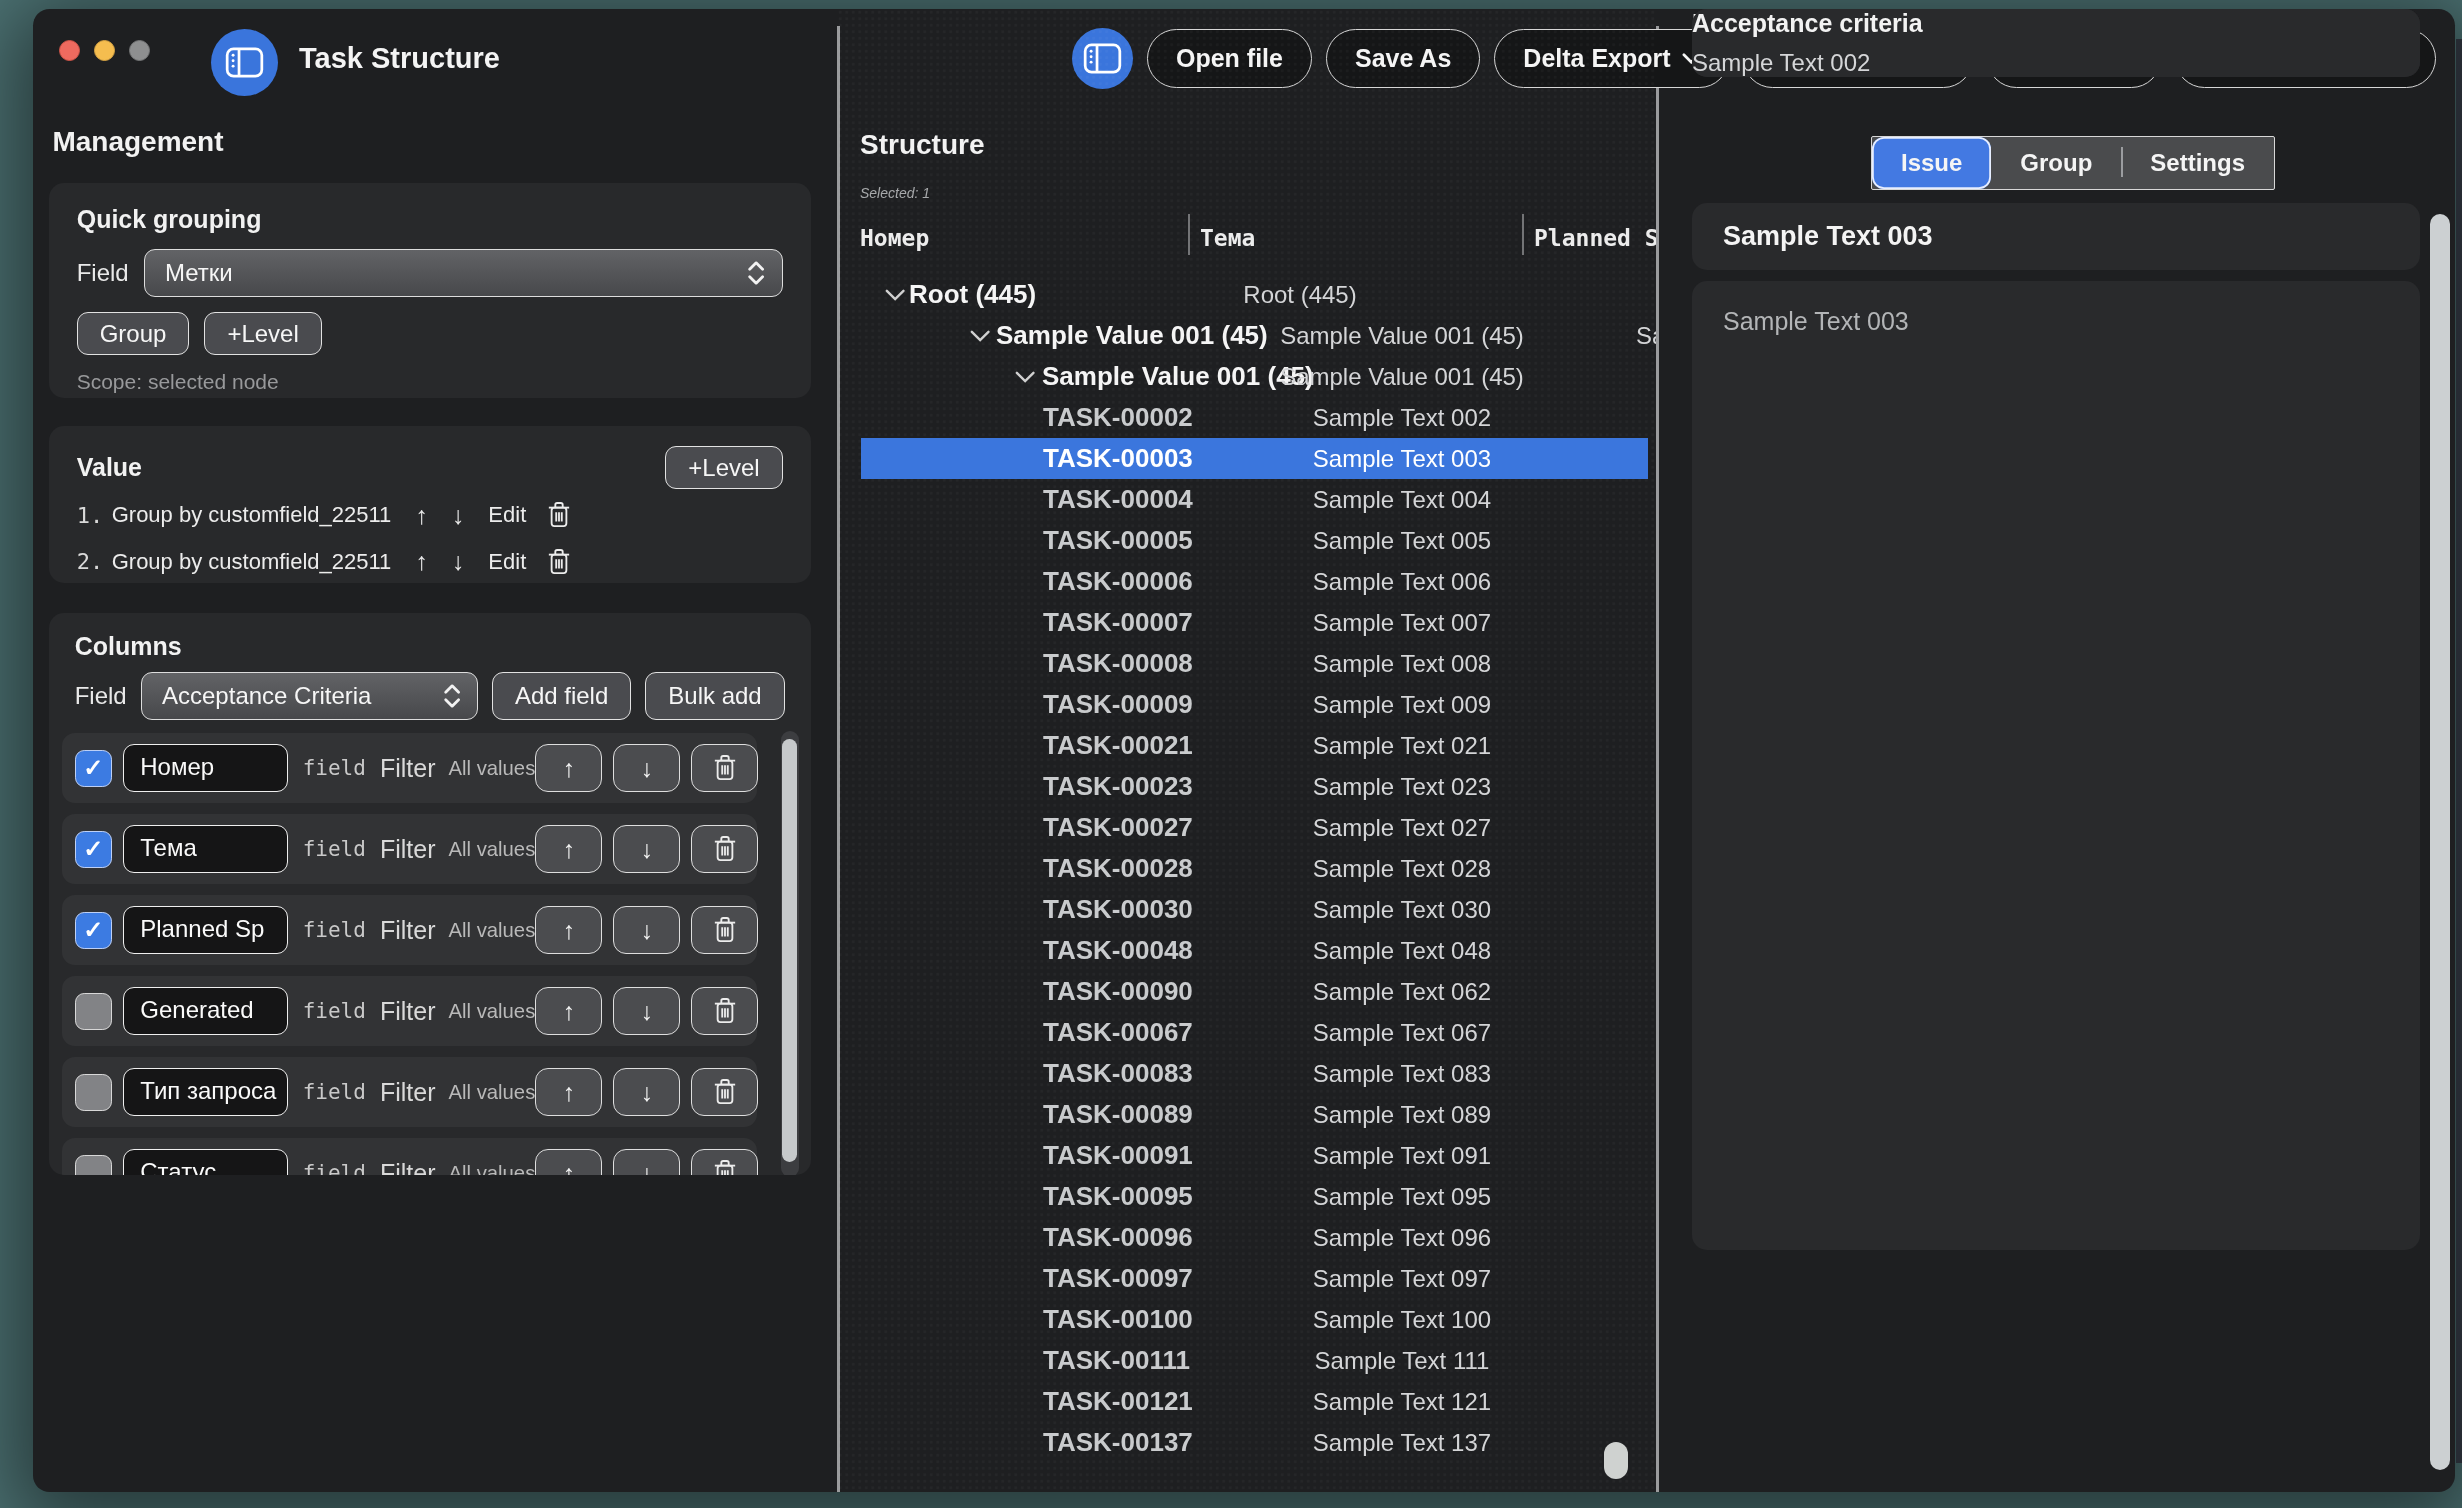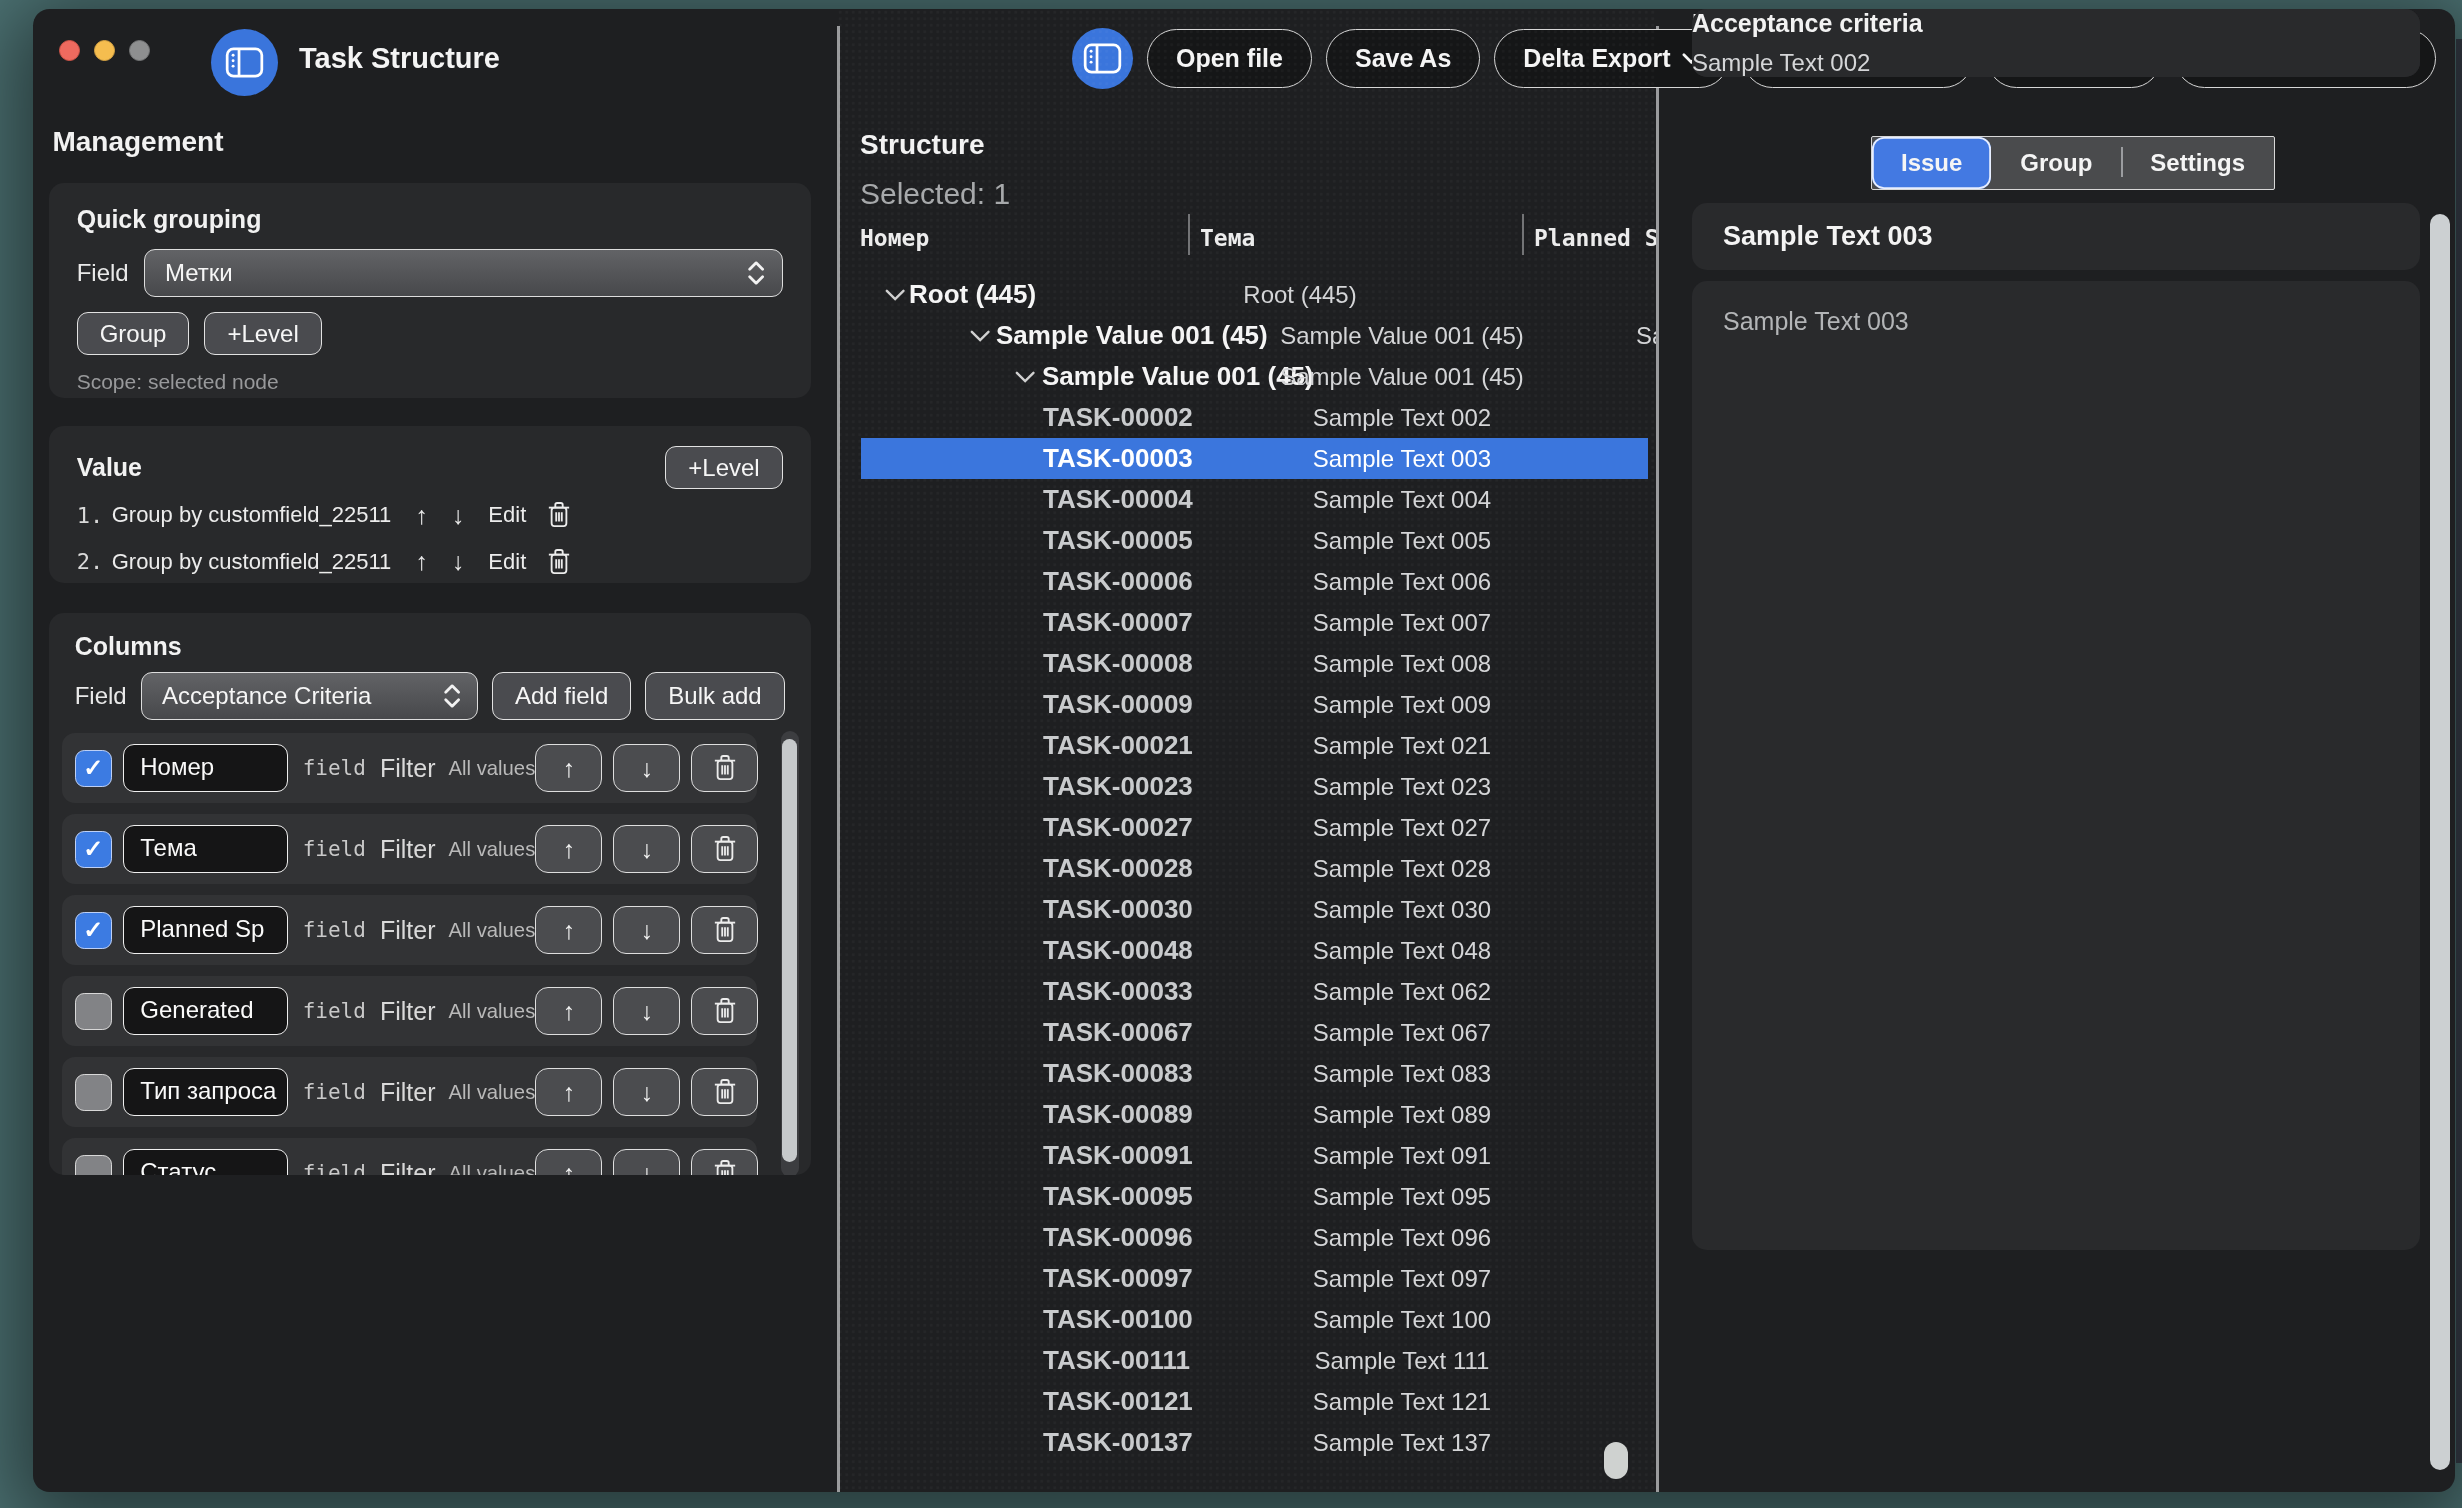--- a/index.html
+++ b/index.html
@@ -81,21 +81,21 @@
   .col-scroll { position:absolute; left:732px; top:118px; width:18.5px; height:446px;
                 background:#3c3d40; border-radius:9.2px; }
   .col-scroll .thumb { position:absolute; left:1.8px; right:1.8px; top:7.4px; bottom:15px;
                        background:#c6c9cb; border-radius:7.4px; }
 
   
   .panel-mid { position:absolute; left:804px; top:0; width:819px; height:1483px; overflow:hidden;
                background-image:radial-gradient(rgba(255,255,255,0.03) 1.3px, transparent 1.4px);
                background-size:6.5px 6.5px; }
   .mid-h { position:absolute; left:23px; top:120px; font-size:28px; font-weight:700; color:#f2f2f2; }
-  .mid-sel { position:absolute; left:23px; top:168px; font-size:30px; color:#a7a9ab; }
+  .mid-sel { position:absolute; left:23px; top:176px; font-size:14px; color:#a7a9ab;font-style:italic; }
   .thead { position:absolute; top:211px; height:37px; line-height:37px; font-family:"DejaVu Sans Mono",monospace;
            font-size:23px; font-weight:700; color:#ececec; white-space:nowrap; }
   .th1 { left:23px; } .th2 { left:363px; } .th3 { left:697px; }
   .hline { position:absolute; top:205px; height:41px; width:1.8px; background:#737476; }
   .hl1 { left:351px; } .hl2 { left:685px; }
   .tree { position:absolute; left:24px; top:265px; width:787px; }
   .trow { position:relative; height:41px; line-height:41px; }
   .trow.selected { background:#3b76dd; }
   .chev { position:absolute; top:0; height:41px; display:flex; align-items:center; }
   .lv0 .chev { left:24px; } .lv1 .chev { left:109px; } .lv2 .chev { left:154px; }
@@ -497,21 +497,21 @@
     <span class="planned"></span>
   </div>
         <div class="trow task">
 
     <span class="tname">TASK-00048</span>
     <span class="tema">Sample Text 048</span>
     <span class="planned"></span>
   </div>
         <div class="trow task">
 
-    <span class="tname">TASK-00033</span>
+    <span class="tname">TASK-00090</span>
     <span class="tema">Sample Text 062</span>
     <span class="planned"></span>
   </div>
         <div class="trow task">
 
     <span class="tname">TASK-00067</span>
     <span class="tema">Sample Text 067</span>
     <span class="planned"></span>
   </div>
         <div class="trow task">

